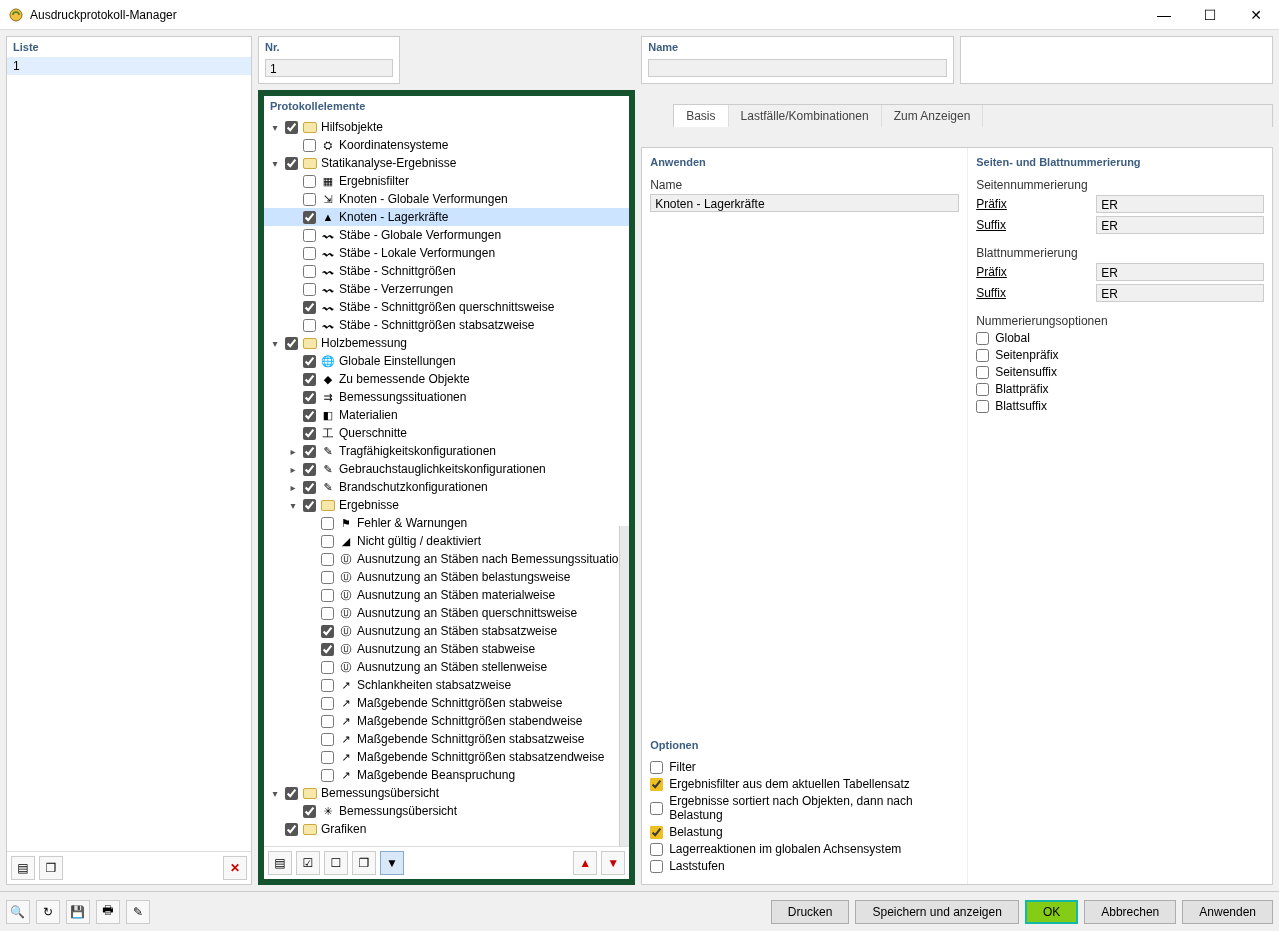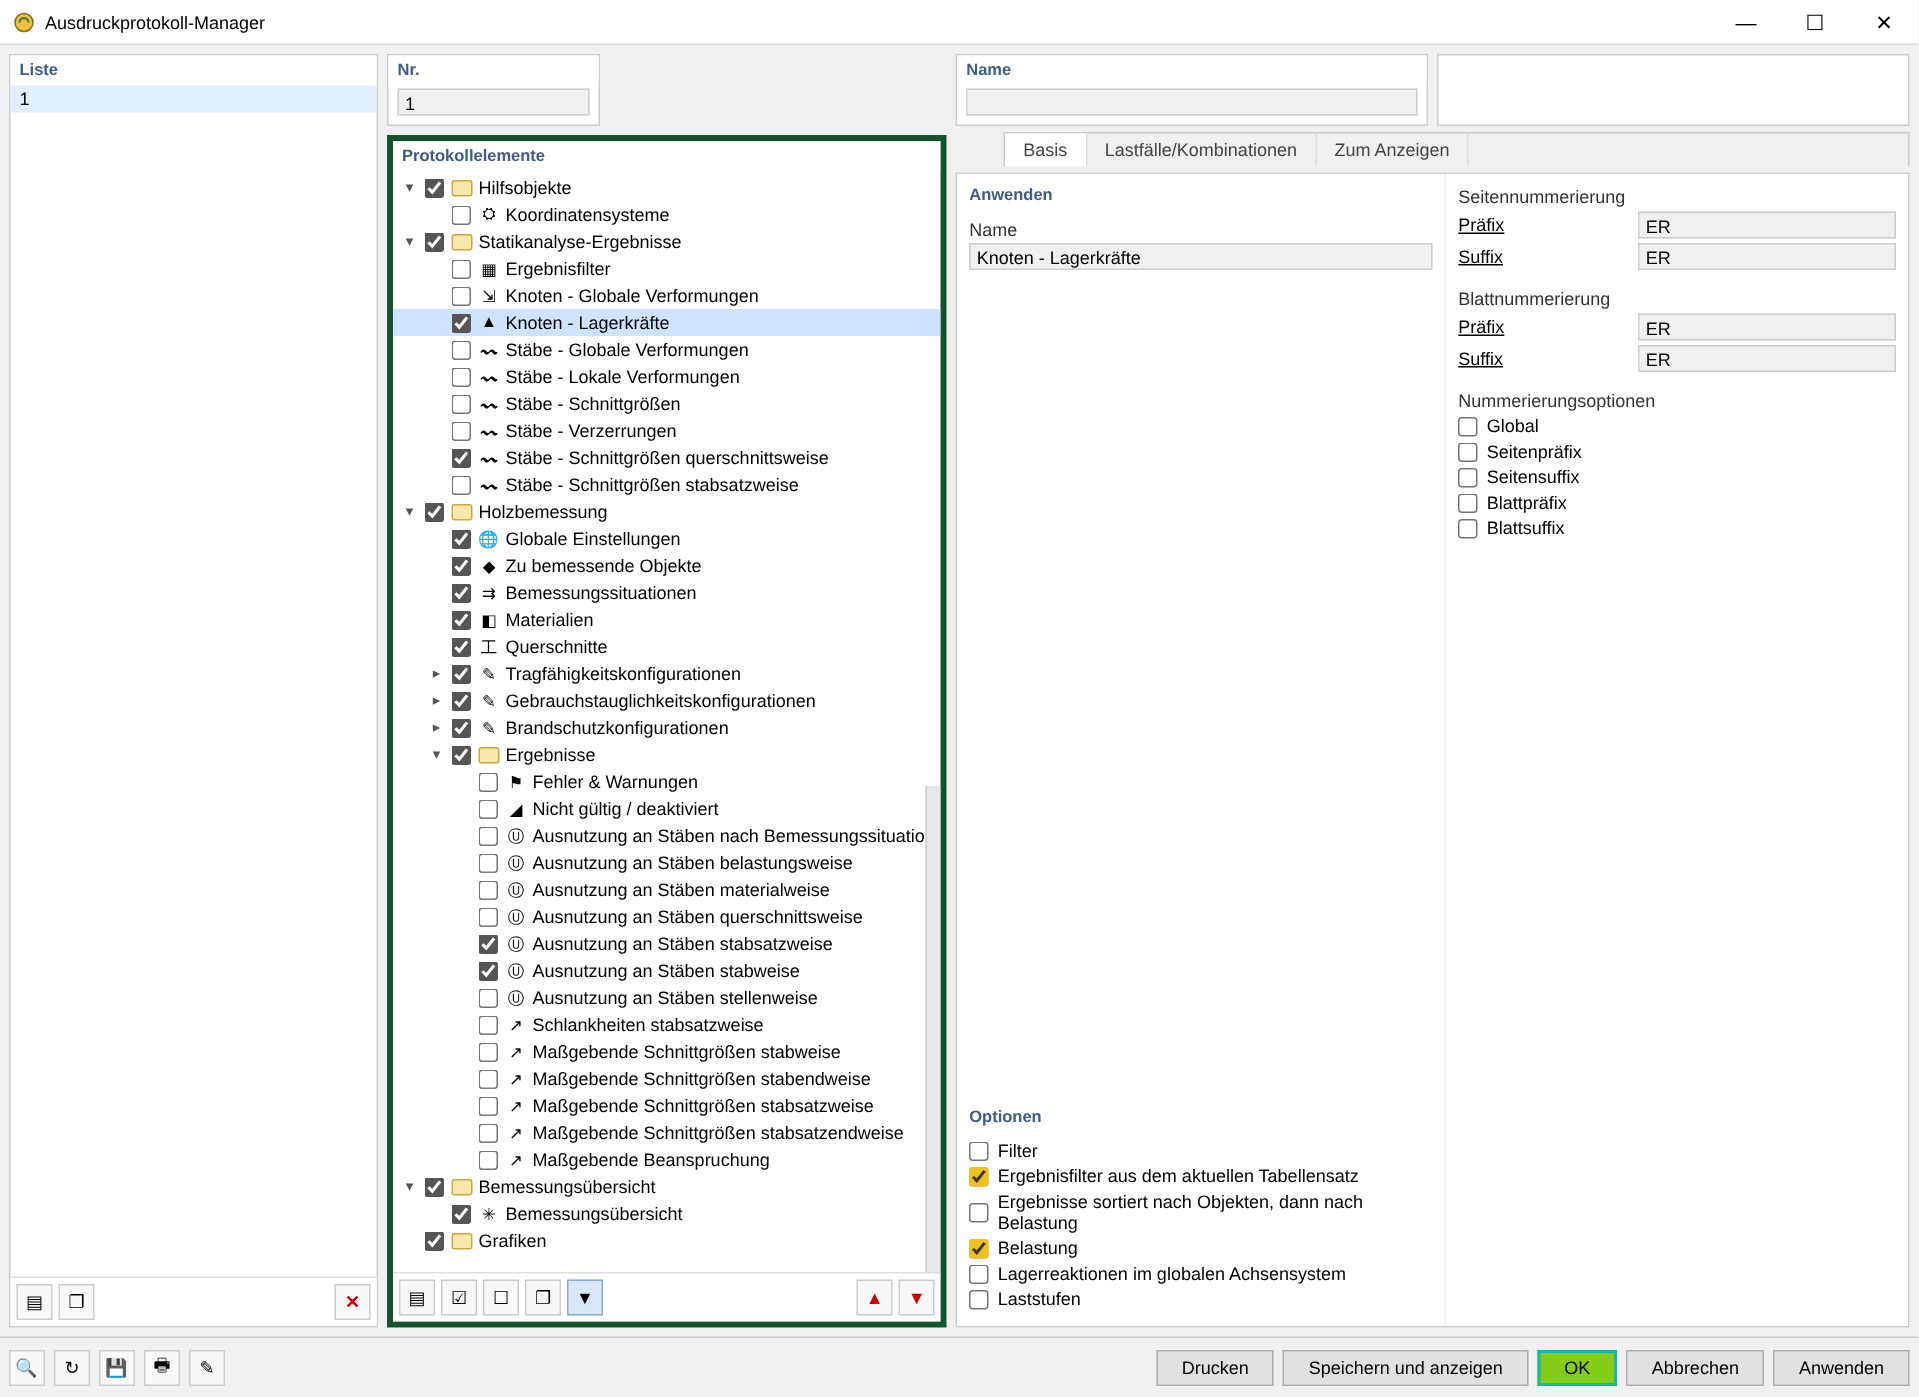--- a/index.html
+++ b/index.html
@@ -15,32 +15,32 @@
 .col-liste { width: 246px; display: flex; flex-direction: column; background: #fff; border: 1px solid #ccc; }
 .panel-hdr { font-size: 11px; font-weight: bold; color: #3d5e82; padding: 4px 6px; background: #fff; }
 .liste-body { flex: 1; }
 .liste-row { padding: 2px 6px; background: #e0eefd; }
 
 .col-mid { flex: 0 0 357px; display: flex; flex-direction: column; gap: 6px; }
 .row-nrname { display: flex; gap: 6px; height: 48px; }
 .nrbox { width: 142px; background: #fff; border: 1px solid #ccc; display: flex; flex-direction: column; }
 .txt-in { margin: 2px 6px 6px 6px; padding: 2px 4px; background: #f0f0f0; border: 1px solid #ccc; height: 18px; }
 
-.protbox { flex: 1; background: #fff; border: 4px solid #14532d; display: flex; flex-direction: column; overflow: hidden; }
+.protbox { flex: 1; background: #fff; border: 6px solid #14532d; display: flex; flex-direction: column; overflow: hidden; }
 .tree { flex: 1; overflow: auto; padding: 2px 0; position: relative; }
 .tree-scroll { position: absolute; right: 0; top: 410px; bottom: 0; width: 10px; background: #e8e8e8; border-left: 1px solid #ccc; }
 .tn { display: flex; align-items: center; height: 18px; padding: 0 4px; white-space: nowrap; cursor: default; }
 .tn.sel { background: #cce4ff; }
 .exp { width: 14px; text-align: center; color: #555; font-size: 10px; }
 .chk { width: 13px; height: 13px; margin: 0 3px; }
 .tico { width: 16px; height: 16px; margin: 0 3px 0 1px; display: inline-flex; align-items: center; justify-content: center; }
 .fld { background: #f7e7a8; border: 1px solid #caa93f; border-radius: 2px; width: 14px; height: 11px; }
 .ic { font-size: 11px; }
 
-.col-right { flex: 1; display: flex; flex-direction: column; gap: 4px; }
+.col-right { flex: 1; display: flex; flex-direction: column; gap: 20px; }
 .namebox2 { flex:1; background:#fff; border:1px solid #ccc; display:flex; flex-direction:column; }
 .tabs { display: flex; background: #f0f0f0; border: 1px solid #ccc; border-bottom: none; margin-left: 32px; }
 .tab { padding: 4px 12px; border-right: 1px solid #ddd; color: #444; }
 .tab.act { background: #fff; }
 .detail { flex: 1; background: #fff; border: 1px solid #ccc; display: flex; overflow: hidden; }
 .det-l { flex: 0 0 326px; border-right: 1px solid #eee; display: flex; flex-direction: column; padding: 4px 8px; position: relative; }
 .det-r { flex: 1; padding: 4px 8px; }
 .subhdr { font-size: 11px; font-weight: bold; color: #3d5e82; padding: 4px 0 6px 0; }
 .lbl { color: #333; margin: 4px 0 2px 0; }
 .valbox { background: #f0f0f0; border: 1px solid #ccc; padding: 2px 4px; height: 18px; margin-bottom: 6px; }
@@ -494,20 +494,21 @@
               </div>
               <div class="cbrow">
                 <input type="checkbox" style="">
                 <span>Laststufen</span>
               </div>
             </div>
         </div>
 
       </div>
       <div class="det-r">
+        <div class="subhdr">Seiten- und Blattnummerierung</div>
         <div class="lbl">Seitennummerierung</div>
         <div class="row2">
             <div class="l">Präfix</div>
             <div class="v">ER</div>
           </div>
         <div class="row2">
             <div class="l">Suffix</div>
             <div class="v">ER</div>
           </div>
         <div class="lbl" style="margin-top:12px">Blattnummerierung</div>

